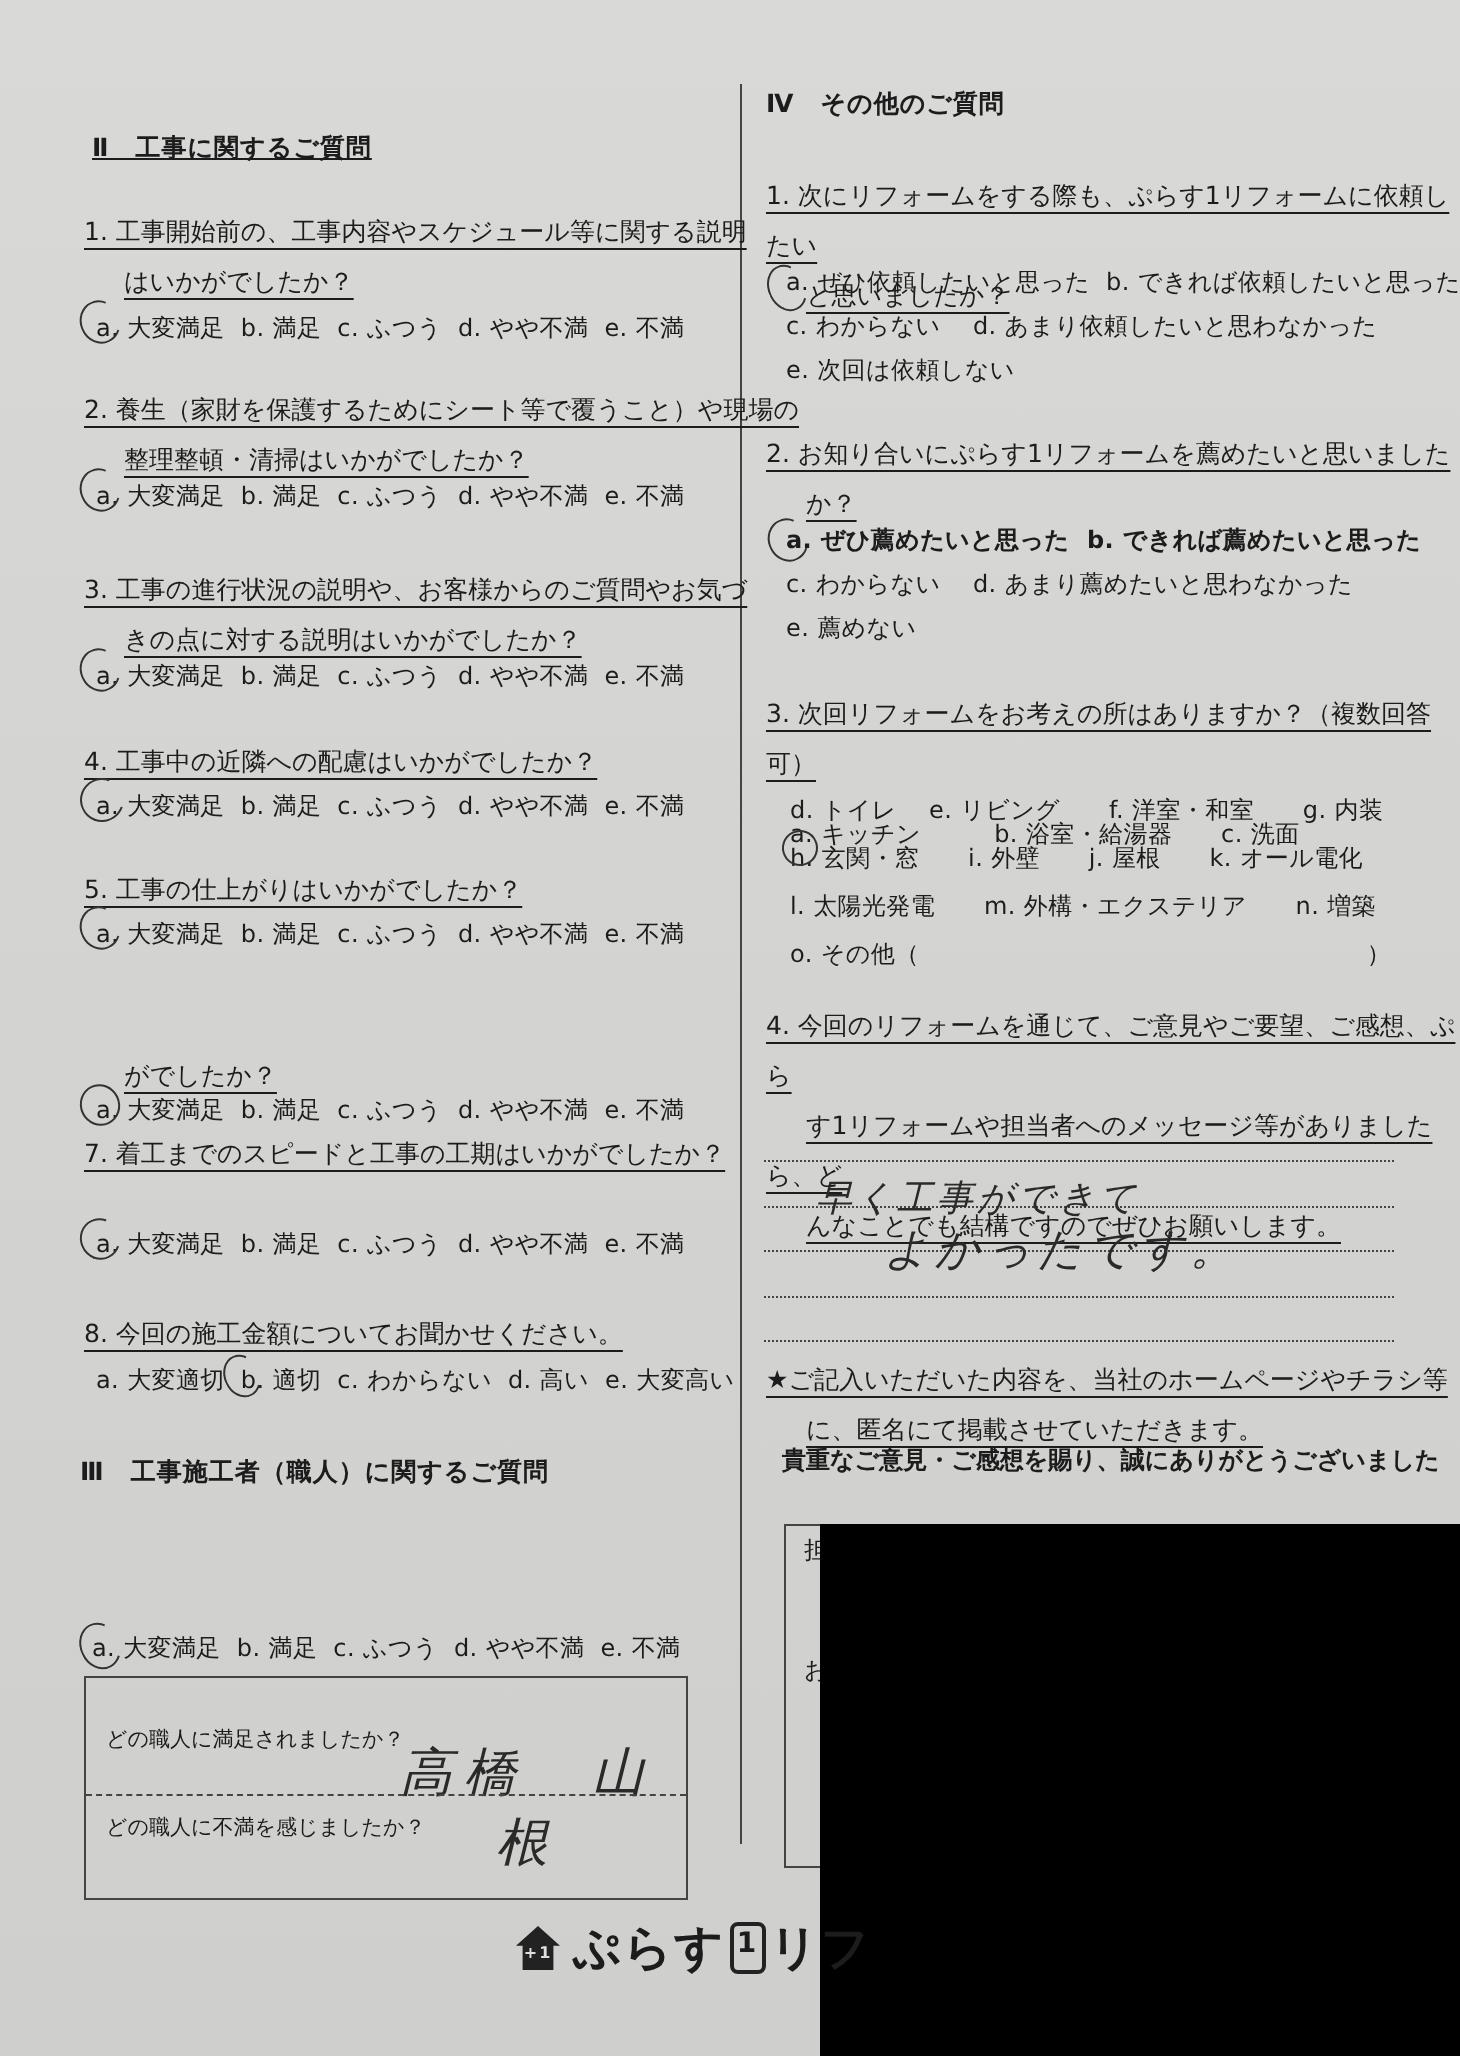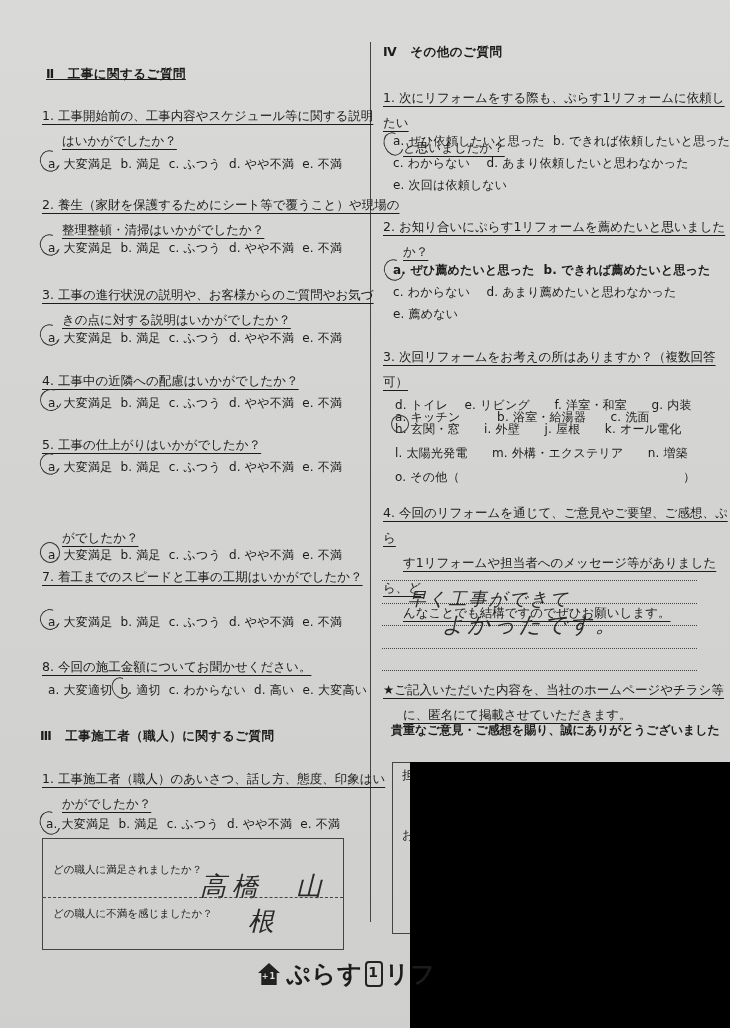--- a/index.html
+++ b/index.html
@@ -83,24 +83,20 @@
   <div class="circle" style="left:40px;top:609px;width:18px;height:19px;"></div>
 
   <div class="q" style="left:42px;top:654px;">
     <div class="qt">8. 今回の施工金額についてお聞かせください。</div>
   </div>
   <div class="opts" style="left:48px;top:682px;">a. 大変適切  b. 適切  c. わからない  d. 高い  e. 大変高い</div>
   <div class="circle" style="left:112px;top:677px;width:16px;height:20px;"></div>
 
   <div class="sec-title" style="left:40px;top:728px;">Ⅲ　工事施工者（職人）に関するご質問</div>
 
-  <div class="q" style="left:42px;top:766px;">
-    <div class="qt">1. 工事施工者（職人）のあいさつ、話し方、態度、印象はい</div><br>
-    <span class="indent"><span class="qt">かがでしたか？</span></span>
-  </div>
   <div class="opts" style="left:46px;top:816px;">a. 大変満足  b. 満足  c. ふつう  d. やや不満  e. 不満</div>
   <div class="circle" style="left:40px;top:811px;width:18px;height:22px;"></div>
 
   <div class="craft-box">
     <div class="lbl" style="top:24px;">どの職人に満足されましたか？</div>
     <div class="hand" style="left:142px;top:30px;font-size:26px;letter-spacing:6px;">高橋　山根</div>
     <div class="dash"></div>
     <div class="lbl" style="top:68px;">どの職人に不満を感じましたか？</div>
     <div class="hand" style="left:142px;top:82px;font-size:18px;"></div>
   </div>

